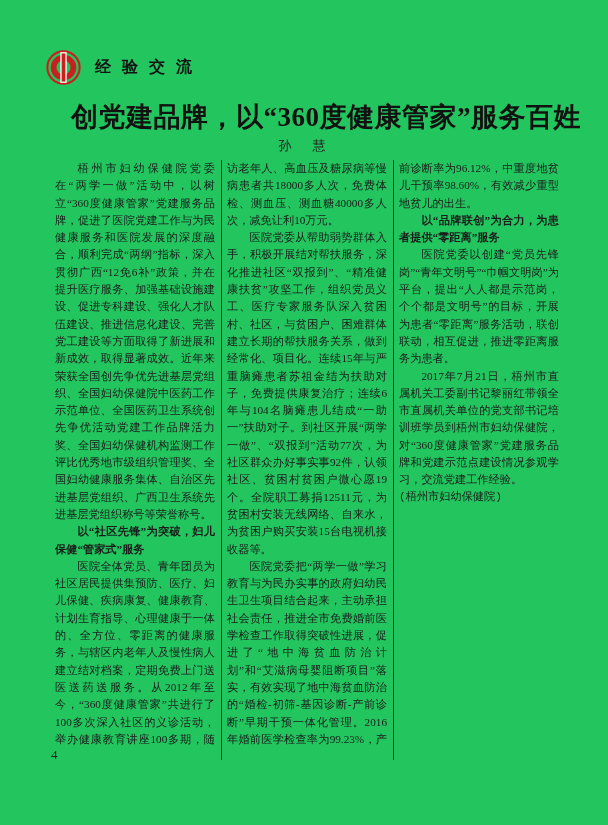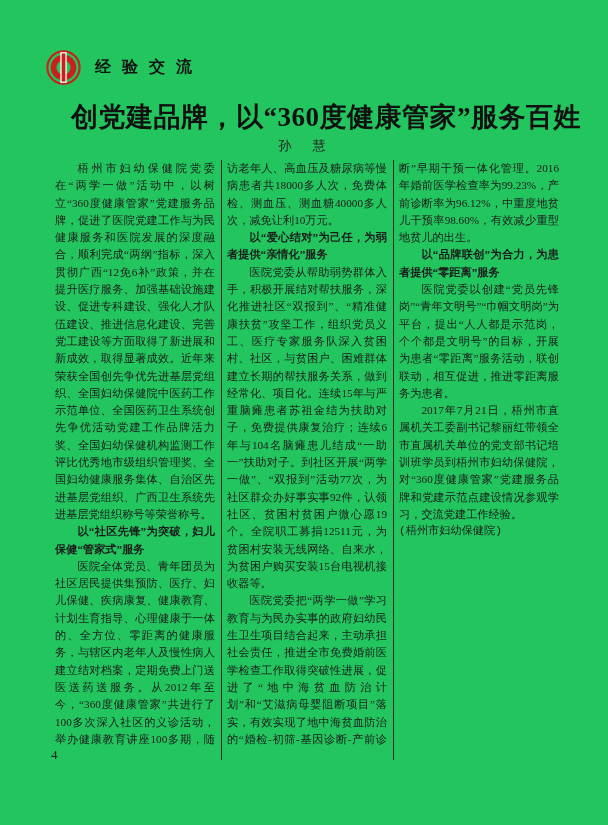--- a/index.html
+++ b/index.html
@@ -72,21 +72,20 @@
     <span class="masthead-label">经验交流</span>
   </div>
 
   <div class="article-title">创党建品牌，以“360度健康管家”服务百姓</div>
   <div class="article-author">孙　慧</div>
 
   <div class="article-body">
     <p class="body">梧州市妇幼保健院党委在“两学一做”活动中，以树立“360度健康管家”党建服务品牌，促进了医院党建工作与为民健康服务和医院发展的深度融合，顺利完成“两纲”指标，深入贯彻广西“12免6补”政策，并在提升医疗服务、加强基础设施建设、促进专科建设、强化人才队伍建设、推进信息化建设、完善党工建设等方面取得了新进展和新成效，取得显著成效。近年来荣获全国创先争优先进基层党组织、全国妇幼保健院中医药工作示范单位、全国医药卫生系统创先争优活动党建工作品牌活力奖、全国妇幼保健机构监测工作评比优秀地市级组织管理奖、全国妇幼健康服务集体、自治区先进基层党组织、广西卫生系统先进基层党组织称号等荣誉称号。</p>
     <p class="subhead">以“社区先锋”为突破，妇儿保健“管家式”服务</p>
     <p class="body">医院全体党员、青年团员为社区居民提供集预防、医疗、妇儿保健、疾病康复、健康教育、计划生育指导、心理健康于一体的、全方位、零距离的健康服务，与辖区内老年人及慢性病人建立结对档案，定期免费上门送医送药送服务。从2012年至今，“360度健康管家”共进行了100多次深入社区的义诊活动，举办健康教育讲座100多期，随访老年人、高血压及糖尿病等慢病患者共18000多人次，免费体检、测血压、测血糖40000多人次，减免让利10万元。</p>
-    <p class="subhead">以“爱心结对”为己任，为弱者提供“亲情化”服务</p>
     <p class="body">医院党委从帮助弱势群体入手，积极开展结对帮扶服务，深化推进社区“双报到”、“精准健康扶贫”攻坚工作，组织党员义工、医疗专家服务队深入贫困村、社区，与贫困户、困难群体建立长期的帮扶服务关系，做到经常化、项目化。连续15年与严重脑瘫患者苏祖金结为扶助对子，免费提供康复治疗；连续6年与104名脑瘫患儿结成“一助一”扶助对子。到社区开展“两学一做”、“双报到”活动77次，为社区群众办好事实事92件，认领社区、贫困村贫困户微心愿19个。全院职工募捐12511元，为贫困村安装无线网络、自来水，为贫困户购买安装15台电视机接收器等。</p>
     <p class="body">医院党委把“两学一做”学习教育与为民办实事的政府妇幼民生卫生项目结合起来，主动承担社会责任，推进全市免费婚前医学检查工作取得突破性进展，促进了“地中海贫血防治计划”和“艾滋病母婴阻断项目”落实，有效实现了地中海贫血防治的“婚检-初筛-基因诊断-产前诊断”早期干预一体化管理。2016年婚前医学检查率为99.23%，产前诊断率为96.12%，中重度地贫儿干预率98.60%，有效减少重型地贫儿的出生。</p>
     <p class="subhead">以“品牌联创”为合力，为患者提供“零距离”服务</p>
     <p class="body">医院党委以创建“党员先锋岗”“青年文明号”“巾帼文明岗”为平台，提出“人人都是示范岗，个个都是文明号”的目标，开展为患者“零距离”服务活动，联创联动，相互促进，推进零距离服务为患者。</p>
     <p class="body">2017年7月21日，梧州市直属机关工委副书记黎丽红带领全市直属机关单位的党支部书记培训班学员到梧州市妇幼保健院，对“360度健康管家”党建服务品牌和党建示范点建设情况参观学习，交流党建工作经验。</p>
     <p class="signature">(梧州市妇幼保健院)</p>
   </div>
 
   <div class="page-number">4</div>
 

